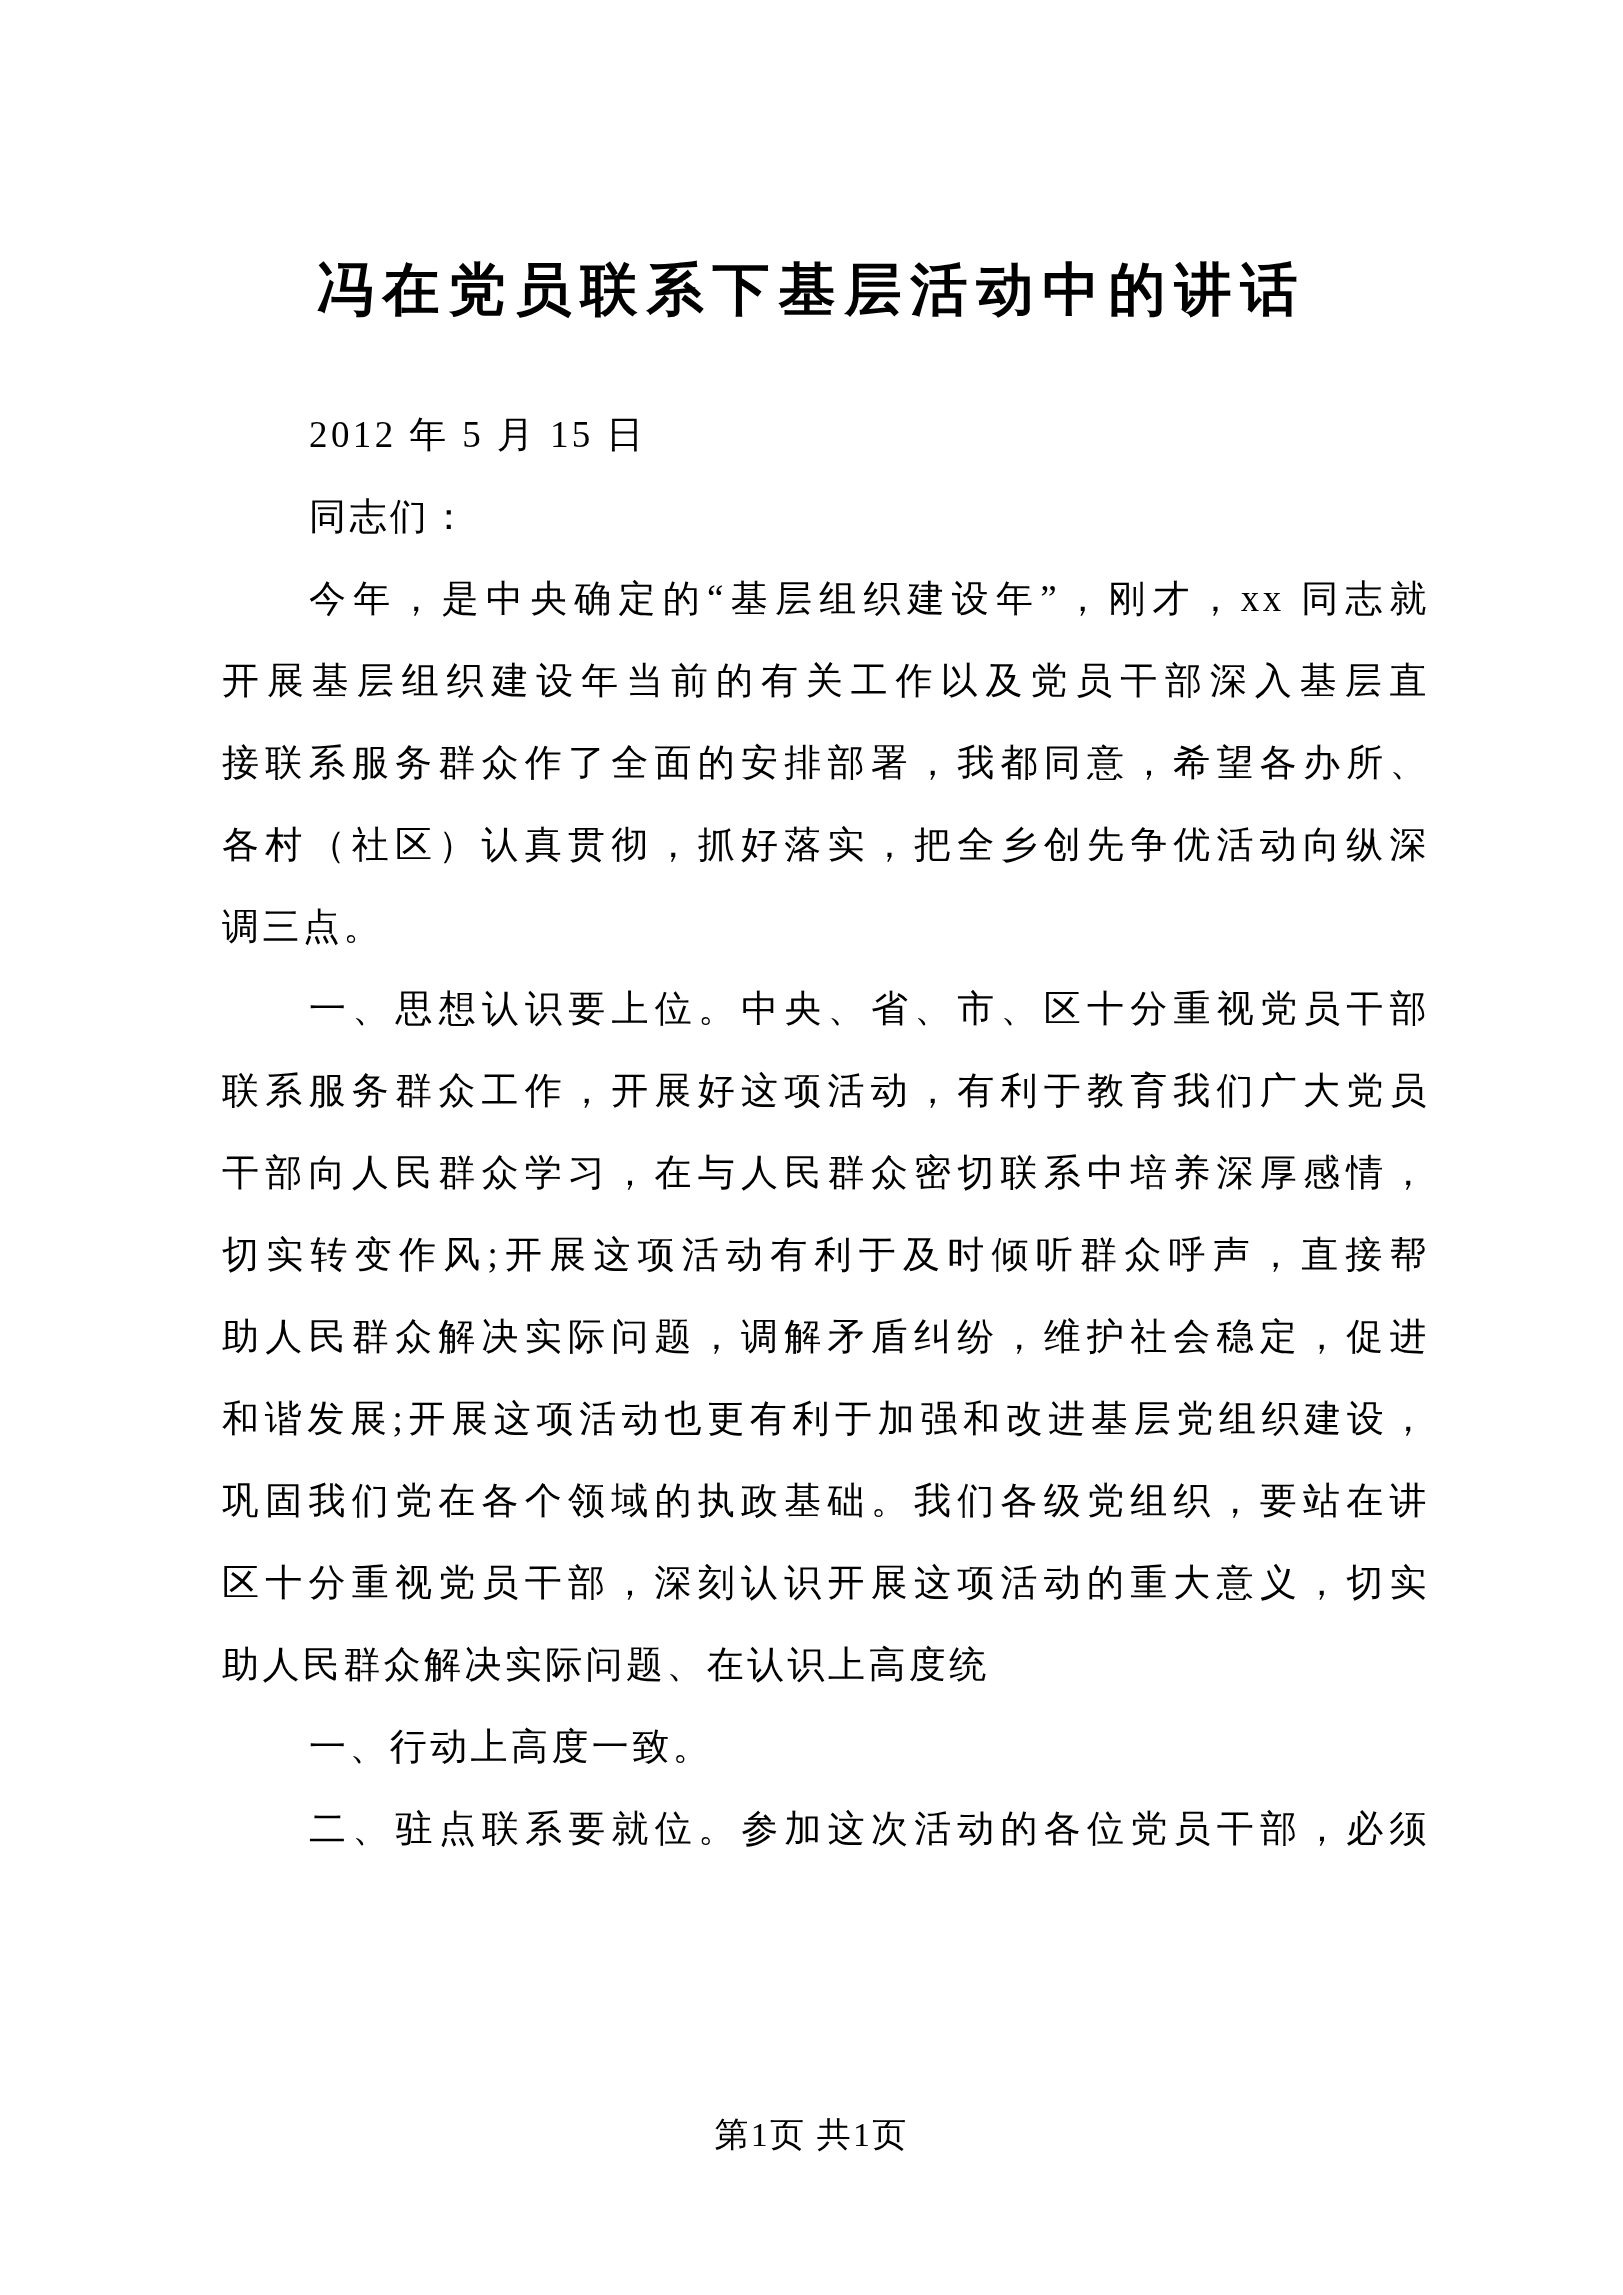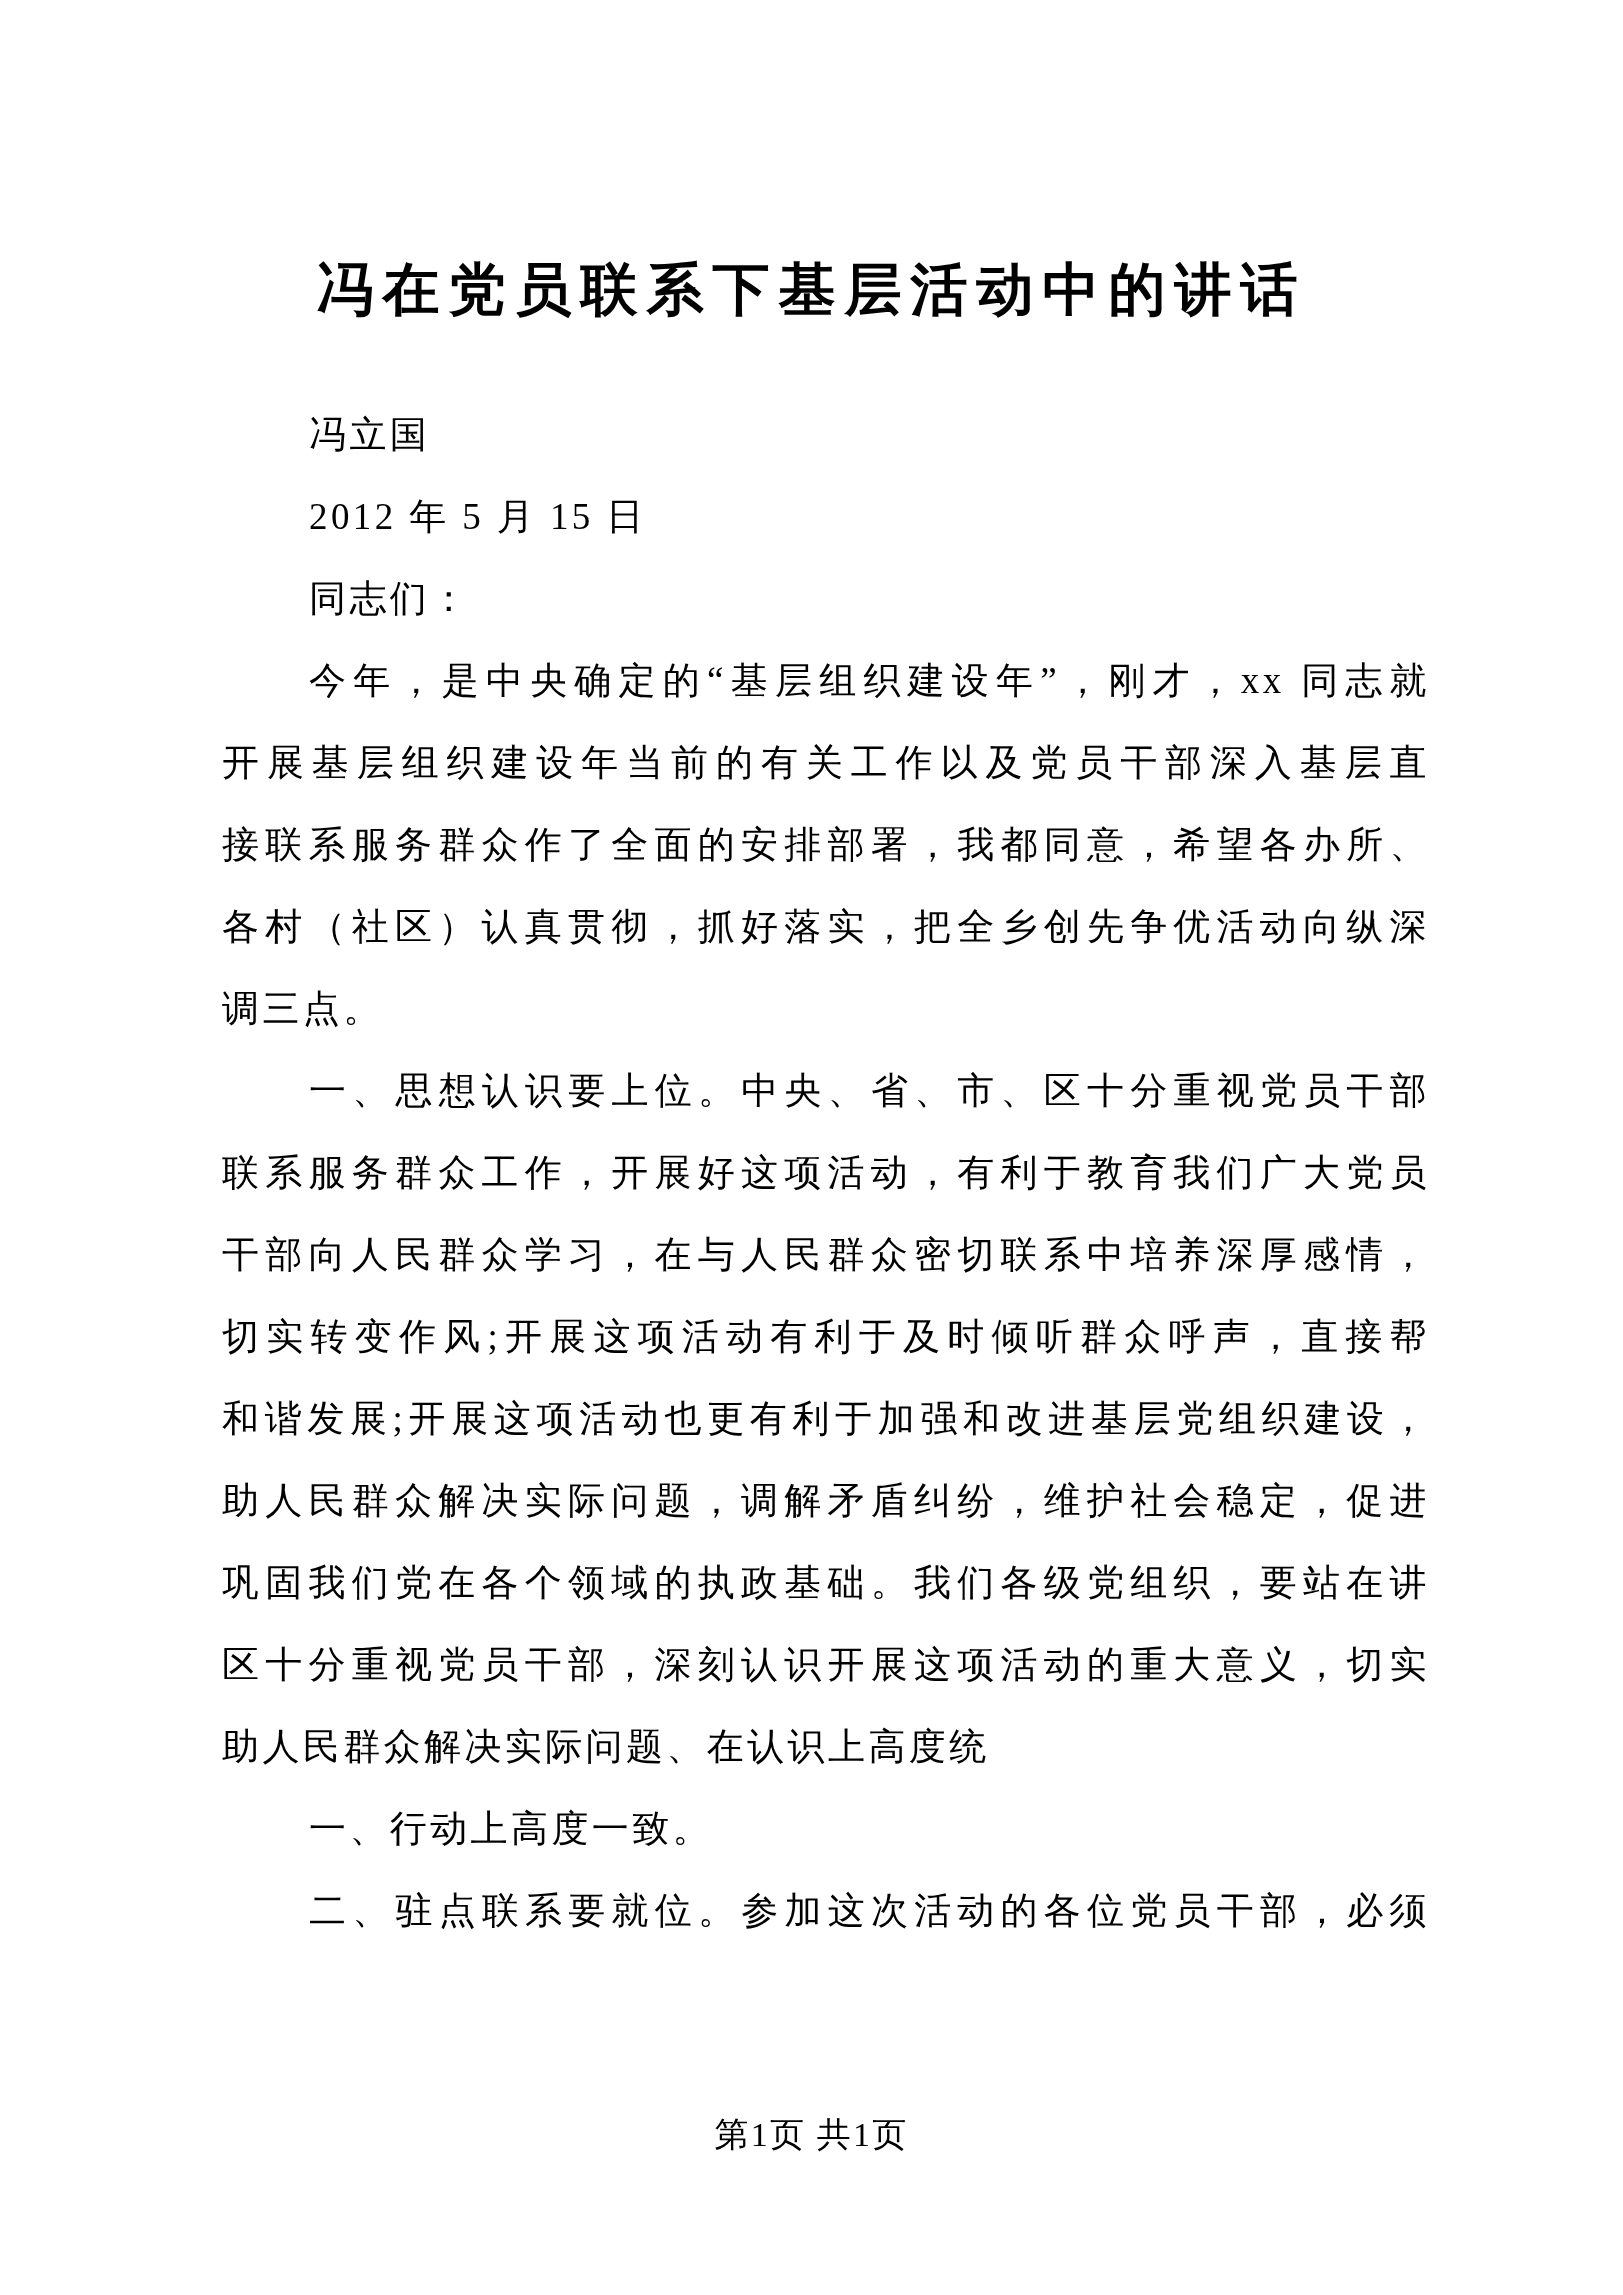--- a/index.html
+++ b/index.html
@@ -62,35 +62,34 @@
   }
 </style>
 </head>
 <body>
 
 <div class="page">
 
   <div class="doc-title">冯在党员联系下基层活动中的讲话</div>
 
   <div class="text-block">
-    <div class="line indent">冯立国</div>
     <div class="line indent">2012 年 5 月 15 日</div>
     <div id="body-lines">
         <div class="line indent">同志们：</div>
         <div class="line indent fill">今年，是中央确定的“基层组织建设年”，刚才，xx 同志就</div>
         <div class="line fill">开展基层组织建设年当前的有关工作以及党员干部深入基层直</div>
         <div class="line fill">接联系服务群众作了全面的安排部署，我都同意，希望各办所、</div>
         <div class="line fill">各村（社区）认真贯彻，抓好落实，把全乡创先争优活动向纵深</div>
         <div class="line">调三点。</div>
         <div class="line indent fill">一、思想认识要上位。中央、省、市、区十分重视党员干部</div>
         <div class="line fill">联系服务群众工作，开展好这项活动，有利于教育我们广大党员</div>
         <div class="line fill">干部向人民群众学习，在与人民群众密切联系中培养深厚感情，</div>
         <div class="line fill">切实转变作风;开展这项活动有利于及时倾听群众呼声，直接帮</div>
+        <div class="line fill">助人民群众解决实际问题，调解矛盾纠纷，维护社会稳定，促进</div>
         <div class="line fill">和谐发展;开展这项活动也更有利于加强和改进基层党组织建设，</div>
-        <div class="line fill">助人民群众解决实际问题，调解矛盾纠纷，维护社会稳定，促进</div>
         <div class="line fill">巩固我们党在各个领域的执政基础。我们各级党组织，要站在讲</div>
         <div class="line fill">区十分重视党员干部，深刻认识开展这项活动的重大意义，切实</div>
         <div class="line">助人民群众解决实际问题、在认识上高度统</div>
         <div class="line indent">一、行动上高度一致。</div>
         <div class="line indent fill">二、驻点联系要就位。参加这次活动的各位党员干部，必须</div>
       </div>
   </div>
 
   <div class="page-footer">第1页 共1页</div>
 

